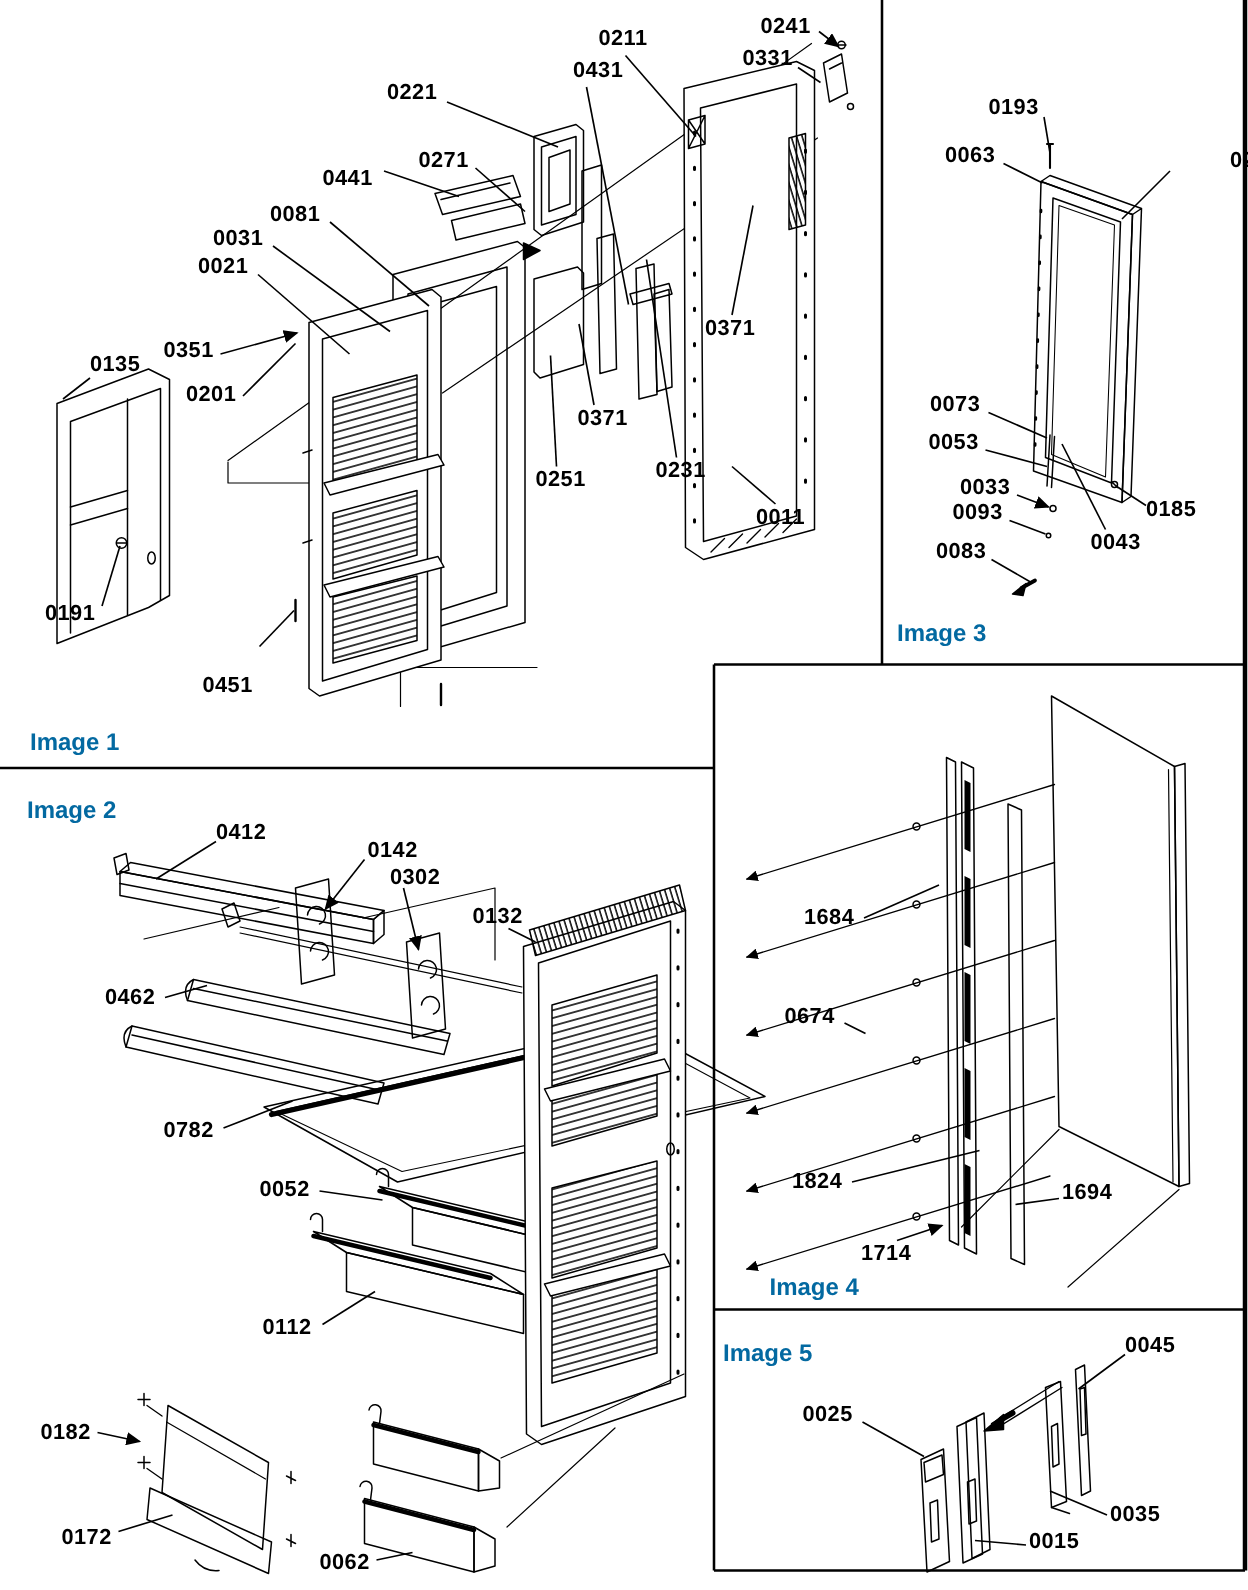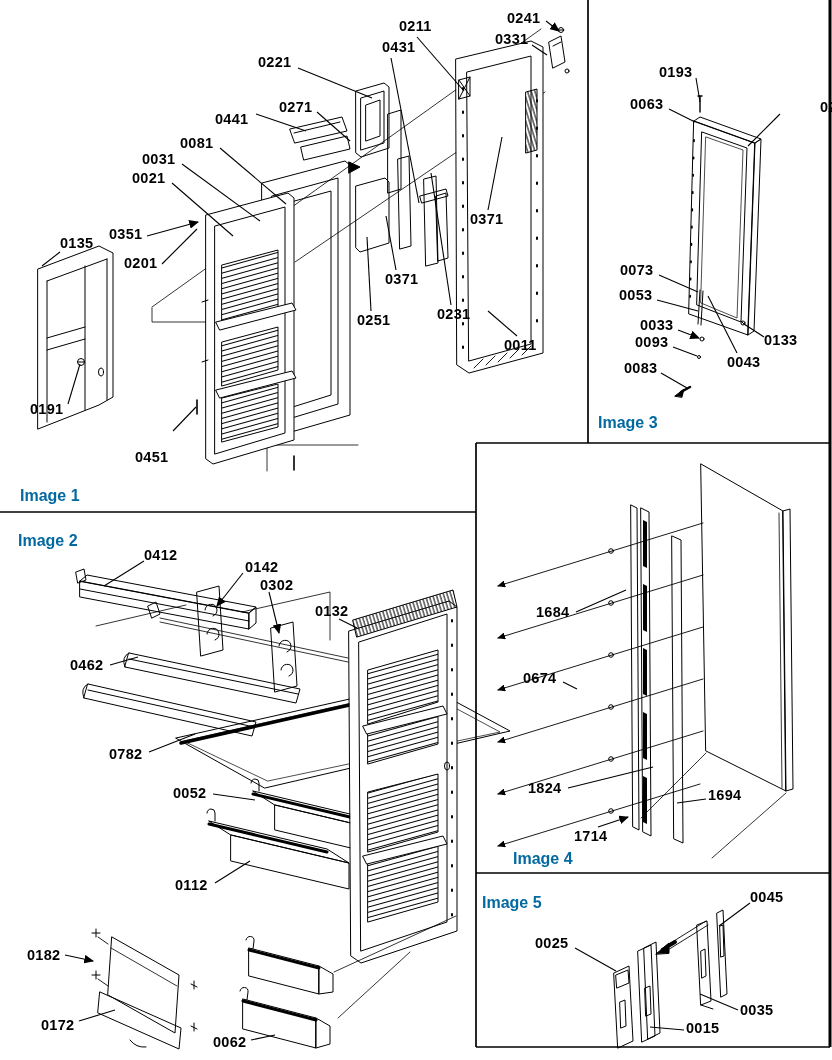--- a/index.html
+++ b/index.html
@@ -353,21 +353,21 @@
       <span class="part-label" style="left: 213px; top: 1035px;">0062</span>
       <span class="sec-title" style="left: 598px; top: 415px;">Image 3</span>
       <span class="part-label" style="left: 659px; top: 65px;">0193</span>
       <span class="part-label" style="left: 630px; top: 97px;">0063</span>
       <span class="part-label" style="left: 820px; top: 100px;">0233</span>
       <span class="part-label" style="left: 620px; top: 263px;">0073</span>
       <span class="part-label" style="left: 619px; top: 288px;">0053</span>
       <span class="part-label" style="left: 640px; top: 318px;">0033</span>
       <span class="part-label" style="left: 635px; top: 335px;">0093</span>
       <span class="part-label" style="left: 624px; top: 361px;">0083</span>
-      <span class="part-label" style="left: 764px; top: 333px;">0133</span>
+      <span class="part-label" style="left: 764px; top: 333px;">0185</span>
       <span class="part-label" style="left: 727px; top: 355px;">0043</span>
       <span class="sec-title" style="left: 482px; top: 851px; margin-left: 31px;">Image 4</span>
       <span class="part-label" style="left: 536px; top: 605px;">1684</span>
       <span class="part-label" style="left: 523px; top: 671px;">0674</span>
       <span class="part-label" style="left: 528px; top: 781px;">1824</span>
       <span class="part-label" style="left: 708px; top: 788px;">1694</span>
       <span class="part-label" style="left: 574px; top: 829px;">1714</span>
       <span class="sec-title" style="left: 482px; top: 895px;">Image 5</span>
       <span class="part-label" style="left: 535px; top: 936px;">0025</span>
       <span class="part-label" style="left: 750px; top: 890px;">0045</span>

